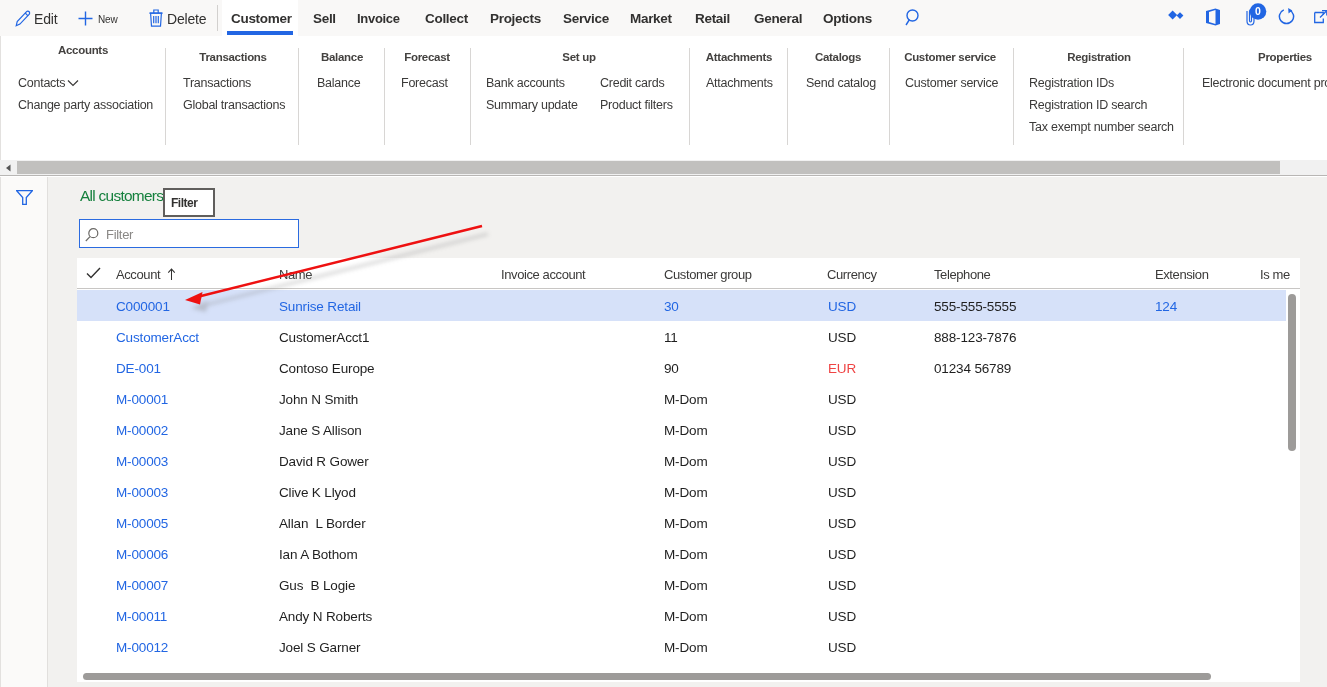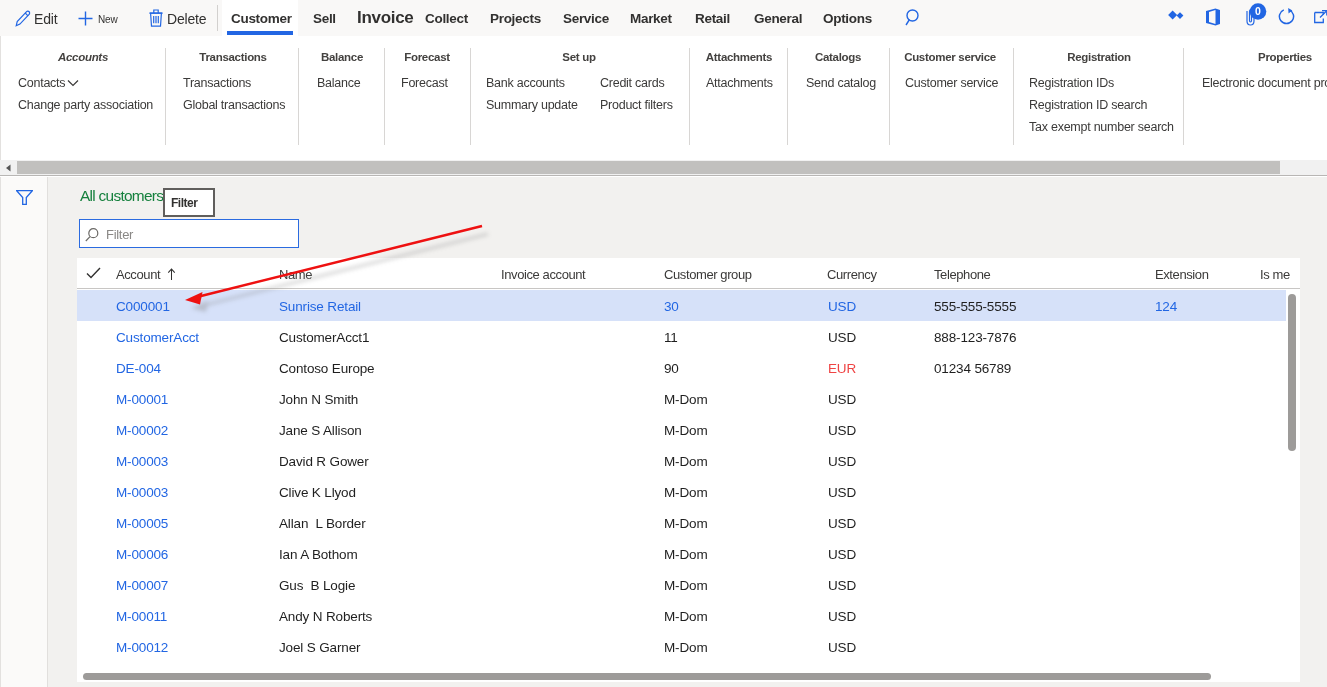--- a/index.html
+++ b/index.html
@@ -29,21 +29,21 @@
     <path d="M0.3 4.2 H13.7 M4.8 4 V1 H9.2 V4 M4.7 7 V14.2 M7 7 V14.2 M9.3 7 V14.2" stroke="#2266E3" stroke-width="1.2" fill="none"></path>
   </svg>
   <div class="abs ctr" style="left:167px;top:19px;font-size:14px;letter-spacing:-0.2px;">Delete</div>
 
   <div class="abs" style="left:217px;top:5px;width:1px;height:26px;background:#d2d0ce;"></div>
 
   <div class="abs" style="left:222px;top:0;width:76px;height:36px;background:#fff;"></div>
   <div class="abs" style="left:227px;top:31px;width:66px;height:4px;background:#2266E3;"></div>
   <div class="abs ctr tab" style="left:231px;top:18px;font-weight:700;font-size:13.5px;letter-spacing:-0.3px;">Customer</div>
   <div class="abs ctr tab" style="left:313px;top:18px;font-weight:700;font-size:13.5px;letter-spacing:-0.3px;">Sell</div>
-  <div class="abs ctr tab" style="left:357px;top:18px;font-weight:700;font-size:17px;letter-spacing:-0.3px;">Invoice</div>
+  <div class="abs ctr tab" style="left:357px;top:18px;font-weight:700;font-size:13px;letter-spacing:-0.3px;">Invoice</div>
   <div class="abs ctr tab" style="left:425px;top:18px;font-weight:700;font-size:13.5px;letter-spacing:-0.3px;">Collect</div>
   <div class="abs ctr tab" style="left:490px;top:18px;font-weight:700;font-size:13.5px;letter-spacing:-0.3px;">Projects</div>
   <div class="abs ctr tab" style="left:563px;top:18px;font-weight:700;font-size:13.5px;letter-spacing:-0.3px;">Service</div>
   <div class="abs ctr tab" style="left:630px;top:18px;font-weight:700;font-size:13.5px;letter-spacing:-0.3px;">Market</div>
   <div class="abs ctr tab" style="left:695px;top:18px;font-weight:700;font-size:13.5px;letter-spacing:-0.3px;">Retail</div>
   <div class="abs ctr tab" style="left:754px;top:18px;font-weight:700;font-size:13.5px;letter-spacing:-0.3px;">General</div>
   <div class="abs ctr tab" style="left:823px;top:18px;font-weight:700;font-size:13.5px;letter-spacing:-0.3px;">Options</div>
 
   <svg class="abs" style="left:905px;top:9px;" width="17" height="17" viewBox="0 0 17 17">
     <circle cx="7.5" cy="6.5" r="5.5" fill="none" stroke="#2266E3" stroke-width="1.4"></circle>
@@ -68,21 +68,21 @@
     <path d="M10.2 0 L14.3 2.6 L10.5 5.6 Z" fill="#2266E3"></path>
   </svg>
   <svg class="abs" style="left:1314px;top:9px;" width="13" height="15" viewBox="0 0 13 15">
     <path d="M0.7 3.5 H9.3 V5.5 M9.3 9.5 V13.5 H0.7 V3.5" fill="none" stroke="#2266E3" stroke-width="1.3"></path>
     <path d="M6 8.5 L12 2.5 M8 1.7 H12.8 V6.5" fill="none" stroke="#2266E3" stroke-width="1.3"></path>
   </svg>
 </div>
 
 <div class="abs" id="ribbon" style="left:0;top:36px;width:1327px;height:124px;background:#fff;border-left:1px solid #e3e1df;">
 
-  <div class="abs ctr gt" style="left:82px;top:21px;font-style:italic;">Accounts</div>
+  <div class="abs ctr gt" style="left:82px;top:14px;">Accounts</div>
   <div class="abs ctr gt" style="left:232px;top:21px;">Transactions</div>
   <div class="abs ctr gt" style="left:341px;top:21px;">Balance</div>
   <div class="abs ctr gt" style="left:426px;top:21px;">Forecast</div>
   <div class="abs ctr gt" style="left:578px;top:21px;">Set up</div>
   <div class="abs ctr gt" style="left:738px;top:21px;">Attachments</div>
   <div class="abs ctr gt" style="left:837px;top:21px;">Catalogs</div>
   <div class="abs ctr gt" style="left:949px;top:21px;">Customer service</div>
   <div class="abs ctr gt" style="left:1098px;top:21px;">Registration</div>
   <div class="abs ctr gt" style="left:1284px;top:21px;">Properties</div>
 
@@ -168,21 +168,21 @@
     <div class="abs ctr cell" style="left:202px;top:48px;color:#2266E3;">Sunrise Retail</div>
     <div class="abs ctr cell" style="left:587px;top:48px;color:#2266E3;">30</div>
     <div class="abs ctr cell" style="left:751px;top:48px;color:#2266E3;">USD</div>
     <div class="abs ctr cell" style="left:857px;top:48px;color:#1f1f1f;">555-555-5555</div>
     <div class="abs ctr cell" style="left:1078px;top:48px;color:#2266E3;">124</div>
     <div class="abs ctr cell" style="left:39px;top:79px;color:#2266E3;">CustomerAcct</div>
     <div class="abs ctr cell" style="left:202px;top:79px;color:#1f1f1f;text-align:center;">CustomerAcct1</div>
     <div class="abs ctr cell" style="left:587px;top:79px;color:#1f1f1f;">11</div>
     <div class="abs ctr cell" style="left:751px;top:79px;color:#1f1f1f;">USD</div>
     <div class="abs ctr cell" style="left:857px;top:79px;color:#1f1f1f;">888-123-7876</div>
-    <div class="abs ctr cell" style="left:39px;top:110px;color:#2266E3;">DE-004</div>
+    <div class="abs ctr cell" style="left:39px;top:110px;color:#2266E3;">DE-001</div>
     <div class="abs ctr cell" style="left:202px;top:110px;color:#1f1f1f;">Contoso Europe</div>
     <div class="abs ctr cell" style="left:587px;top:110px;color:#1f1f1f;">90</div>
     <div class="abs ctr cell" style="left:751px;top:110px;color:#ef4444;">EUR</div>
     <div class="abs ctr cell" style="left:857px;top:110px;color:#1f1f1f;">01234 56789</div>
     <div class="abs ctr cell" style="left:39px;top:141px;color:#2266E3;">M-00001</div>
     <div class="abs ctr cell" style="left:202px;top:141px;color:#1f1f1f;">John N Smith</div>
     <div class="abs ctr cell" style="left:587px;top:141px;color:#1f1f1f;">M-Dom</div>
     <div class="abs ctr cell" style="left:751px;top:141px;color:#1f1f1f;">USD</div>
     <div class="abs ctr cell" style="left:39px;top:172px;color:#2266E3;">M-00002</div>
     <div class="abs ctr cell" style="left:202px;top:172px;color:#1f1f1f;">Jane S Allison</div>

